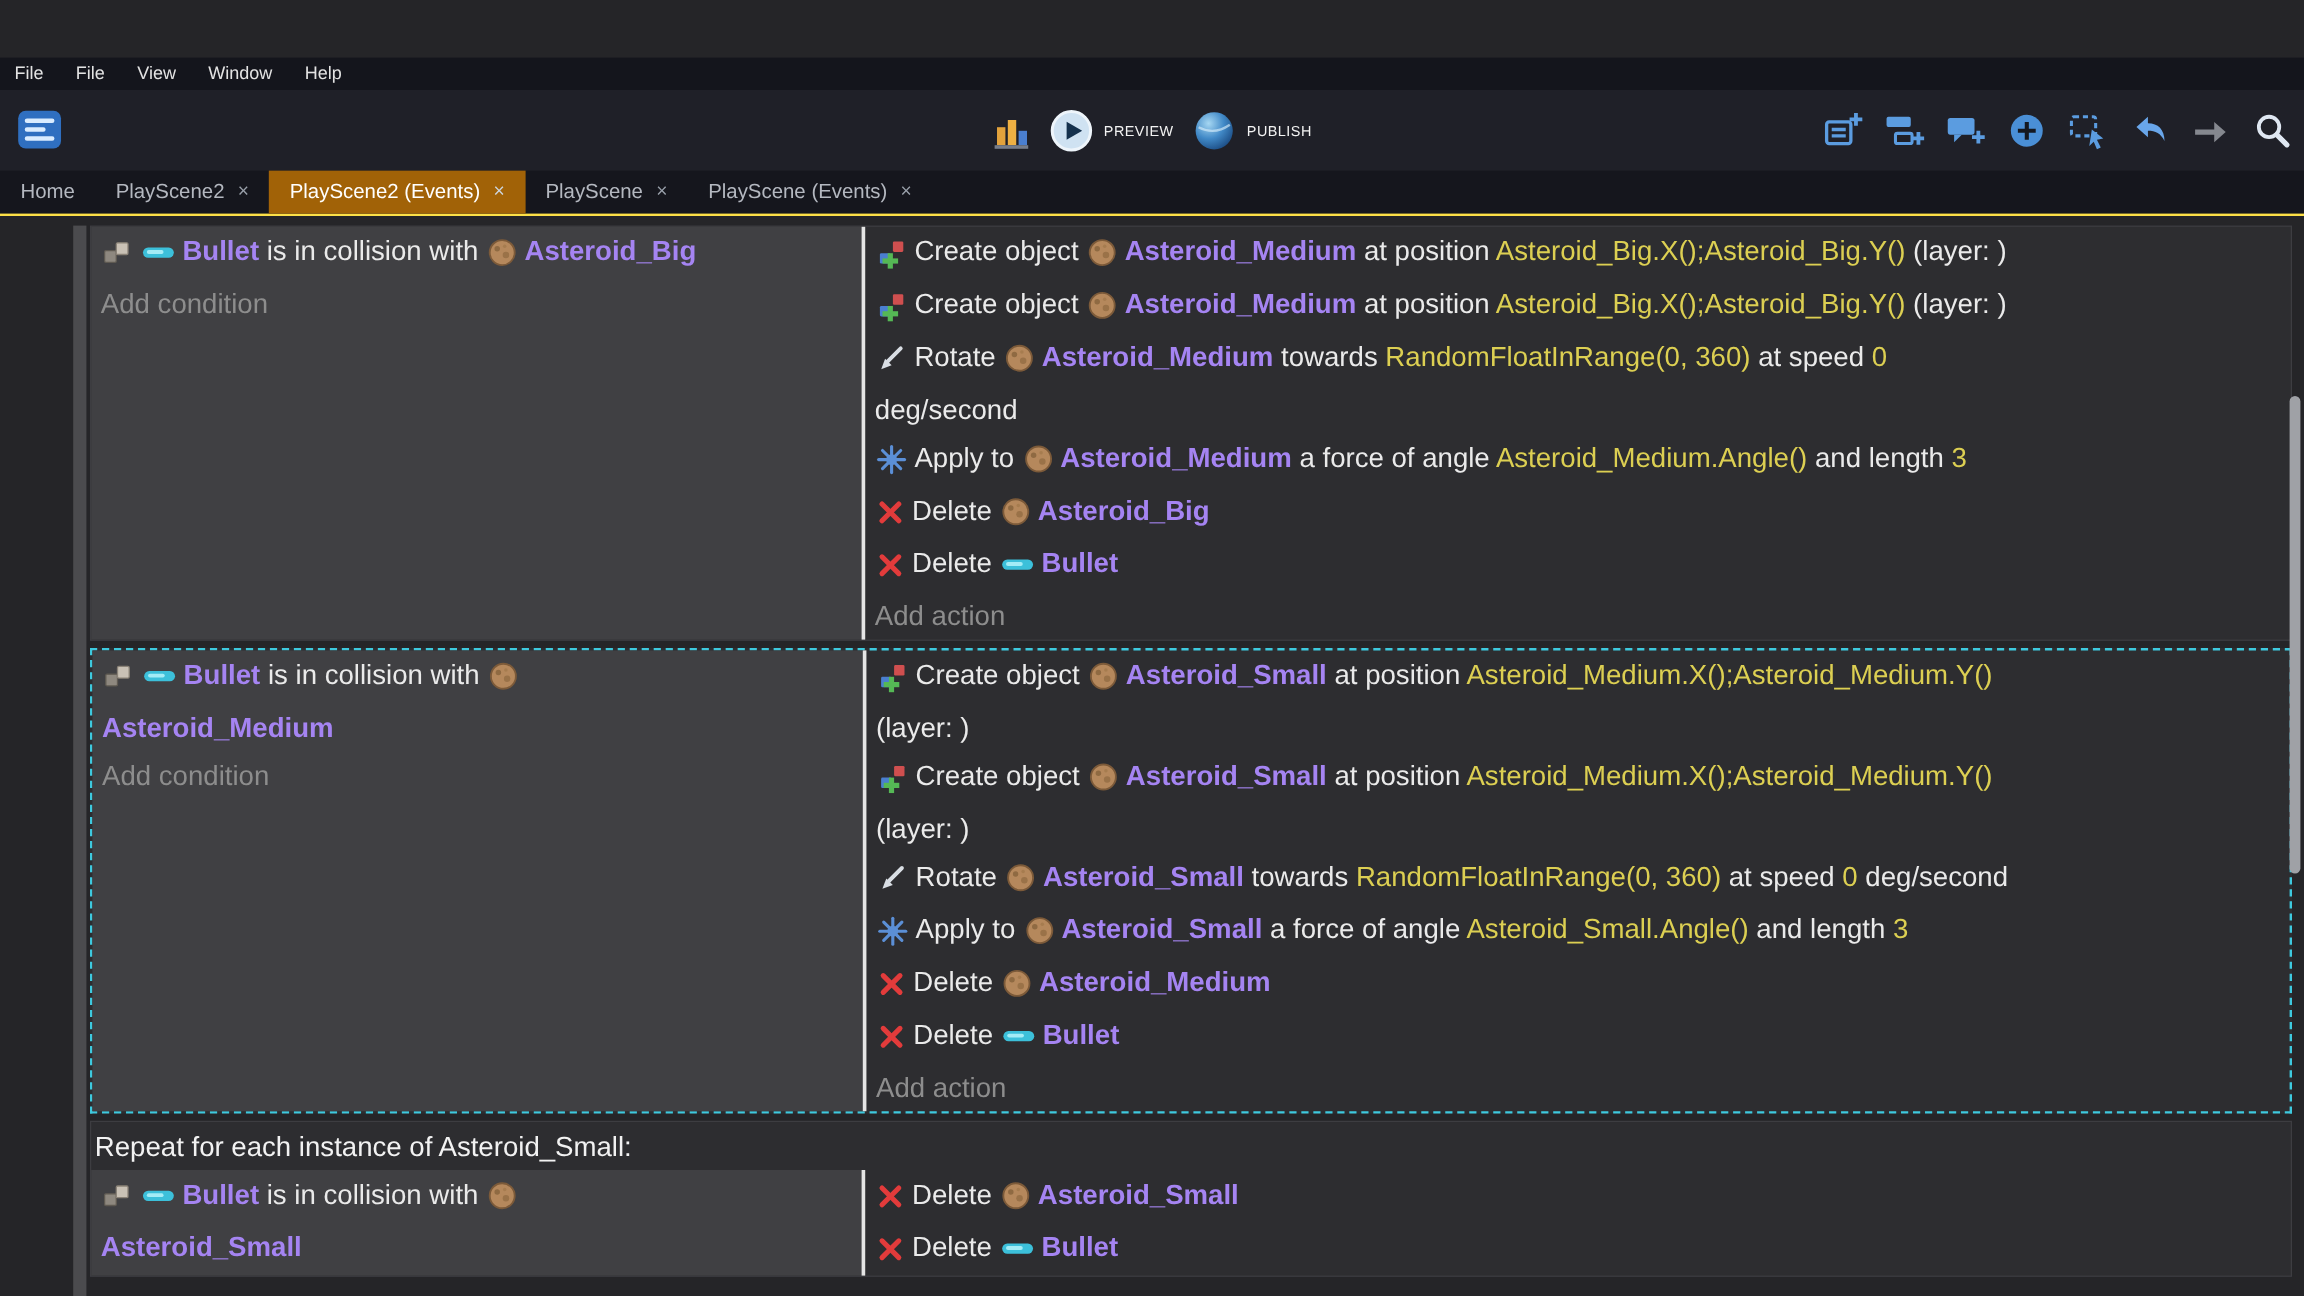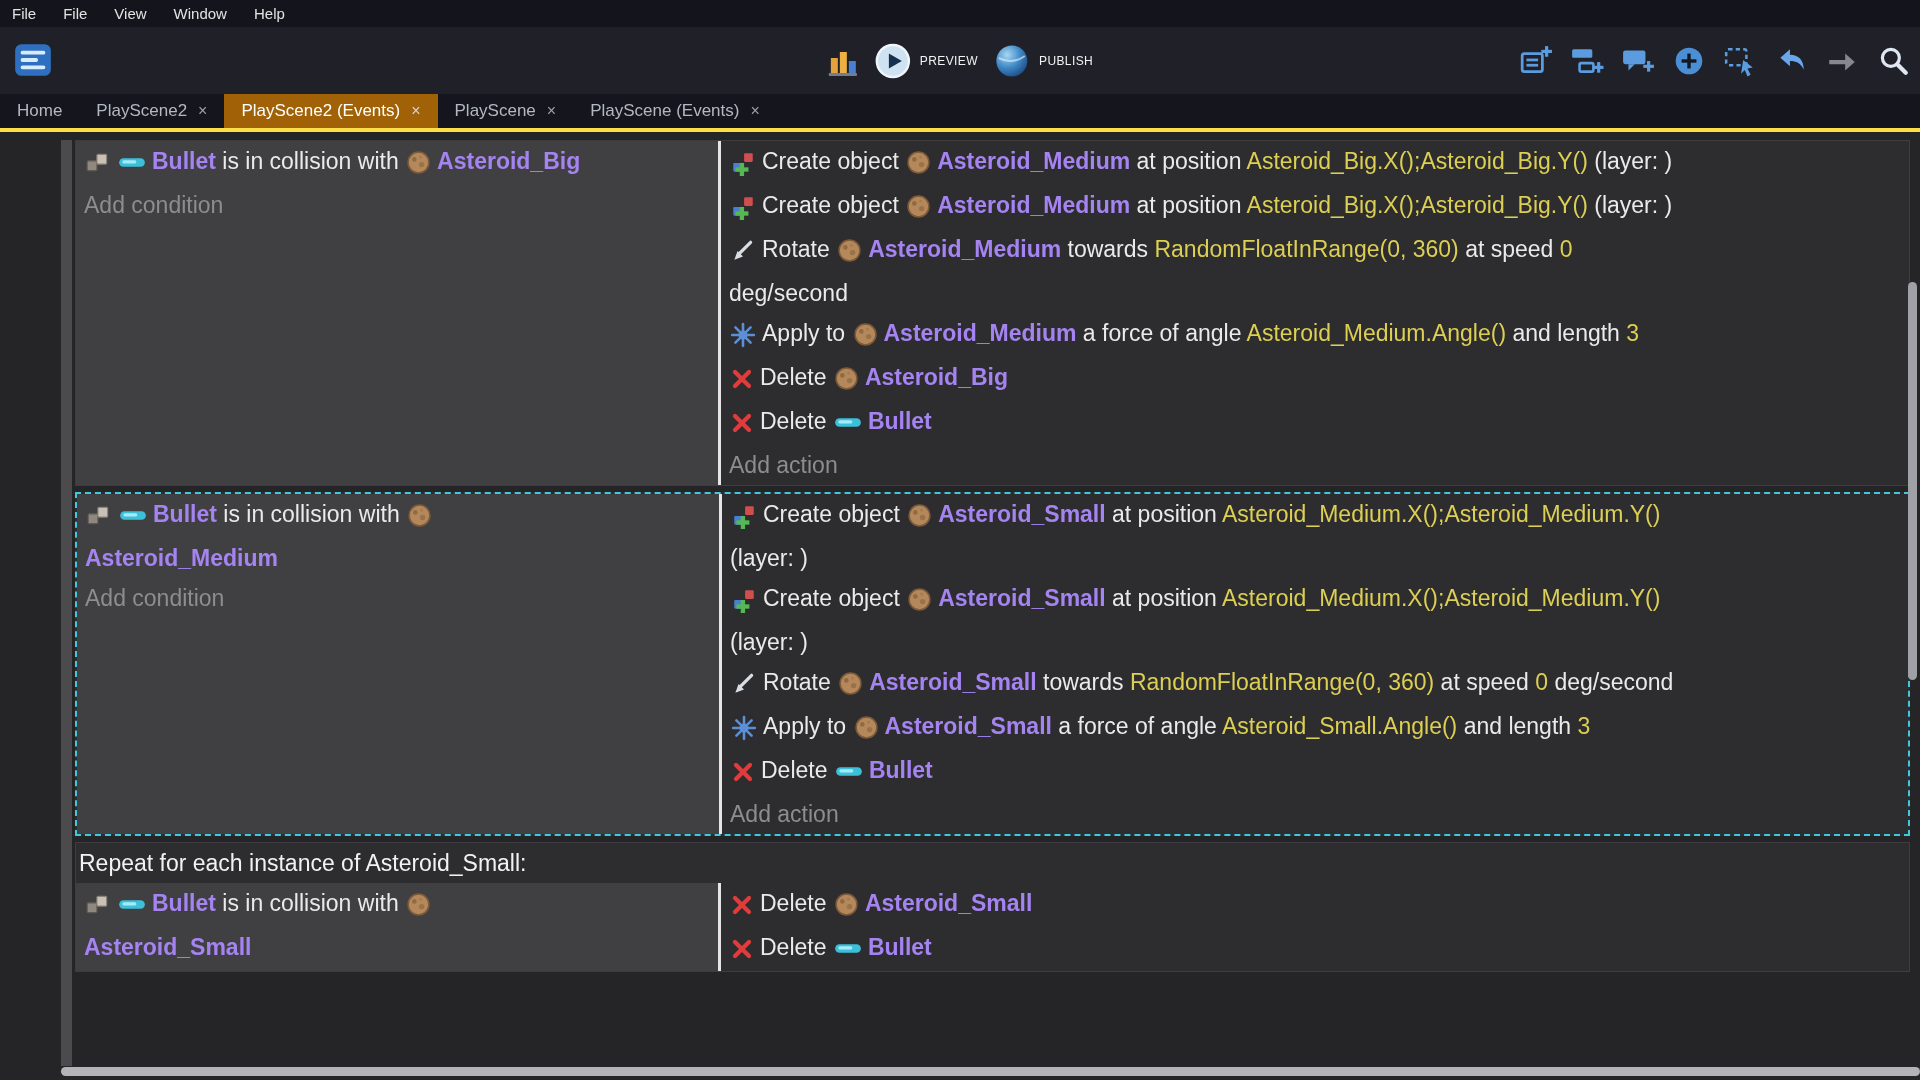--- a/index.html
+++ b/index.html
@@ -6,21 +6,21 @@
   html,body { margin:0; padding:0; }
   body {
     width:1920px; height:1080px; overflow:hidden;
     background:#252528; color:#e8e8e8;
     font-family:"Liberation Sans","DejaVu Sans",sans-serif;
   }
 
   
   .menubar {
     height:27px; background:#14151c; display:flex; align-items:center;
-    padding-left:12px; gap:27px; font-size:15px; color:#e3e3e3;
+    padding-left:12px; gap:27px; font-size:15px; color:#e3e3e3;margin-top:48px;
   }
   .menu-item { cursor:default; }
 
   
   .toolbar { height:67px; background:#1f2028; position:relative; }
   .tb-left { position:absolute; left:12px; top:12px; }
   .tb-center {
     position:absolute; left:50%; top:0; height:67px; transform:translateX(-50%);
     display:flex; align-items:center; gap:16px;
   }
@@ -28,21 +28,21 @@
   .tb-label { font-size:12px; letter-spacing:0.4px; color:#f2f2f2; }
   .tb-right {
     position:absolute; right:10px; top:0; height:67px;
     display:flex; align-items:center; gap:17px;
   }
   .tbicon { display:inline-flex; align-items:center; }
 
   
   .tabbar {
     height:38px; background:#15161d; display:flex; align-items:stretch;
-    border-bottom:4px solid #fde047;
+    border-bottom:2px solid #fde047;
   }
   .tab {
     display:flex; align-items:center; gap:11px; padding:0 17px;
     font-size:17px; color:#b4b8c0; white-space:nowrap;
   }
   .tab.active { background:#a16207; color:#ffffff; }
   .tab-close { font-size:16px; color:#99a0aa; }
   .tab.active .tab-close { color:#cdd6e0; }
 
   
@@ -369,20 +369,31 @@
                   <circle cx="12" cy="12" r="10" fill="#b5885c" stroke="#7c5a39" stroke-width="1.5"></circle>
                   <circle cx="8" cy="9" r="2.2" fill="#8f6a42"></circle>
                   <circle cx="15" cy="14" r="2.6" fill="#9a7248"></circle>
                   <circle cx="14" cy="7" r="1.4" fill="#a67c4f"></circle>
                 </svg></span><span class="seg seg-object">Asteroid_Small</span><span class="seg seg-plain"> a force of angle </span><span class="seg seg-expression">Asteroid_Small.Angle()</span><span class="seg seg-plain"> and length </span><span class="seg seg-expression">3</span></div>
             <div class="row"><span class="ev-icon"><svg width="24" height="24" viewBox="0 0 24 24">
                   <g stroke="#e23b3b" stroke-width="4.2" stroke-linecap="round">
                     <line x1="5" y1="5" x2="19" y2="19"></line>
                     <line x1="19" y1="5" x2="5" y2="19"></line>
                   </g>
+                </svg></span><span class="seg seg-plain">Delete </span><span class="ev-icon"><svg width="25" height="25" viewBox="0 0 24 24">
+                  <circle cx="12" cy="12" r="10" fill="#b5885c" stroke="#7c5a39" stroke-width="1.5"></circle>
+                  <circle cx="8" cy="9" r="2.2" fill="#8f6a42"></circle>
+                  <circle cx="15" cy="14" r="2.6" fill="#9a7248"></circle>
+                  <circle cx="14" cy="7" r="1.4" fill="#a67c4f"></circle>
+                </svg></span><span class="seg seg-object">Asteroid_Medium</span></div>
+            <div class="row"><span class="ev-icon"><svg width="24" height="24" viewBox="0 0 24 24">
+                  <g stroke="#e23b3b" stroke-width="4.2" stroke-linecap="round">
+                    <line x1="5" y1="5" x2="19" y2="19"></line>
+                    <line x1="19" y1="5" x2="5" y2="19"></line>
+                  </g>
                 </svg></span><span class="seg seg-plain">Delete </span><span class="ev-icon"><svg width="28" height="15" viewBox="0 0 26 14">
                   <rect x="1" y="3" width="24" height="8" rx="4" fill="#3cc0da"></rect>
                   <rect x="4" y="5" width="13" height="3" rx="1.5" fill="#a3ecf6"></rect>
                 </svg></span><span class="seg seg-object">Bullet</span></div>
             <div class="row"><span class="seg seg-placeholder">Add action</span></div>
           </div>
         </div>
       </div>
       <div class="event">
         <div class="event-header">Repeat for each instance of Asteroid_Small:</div>

